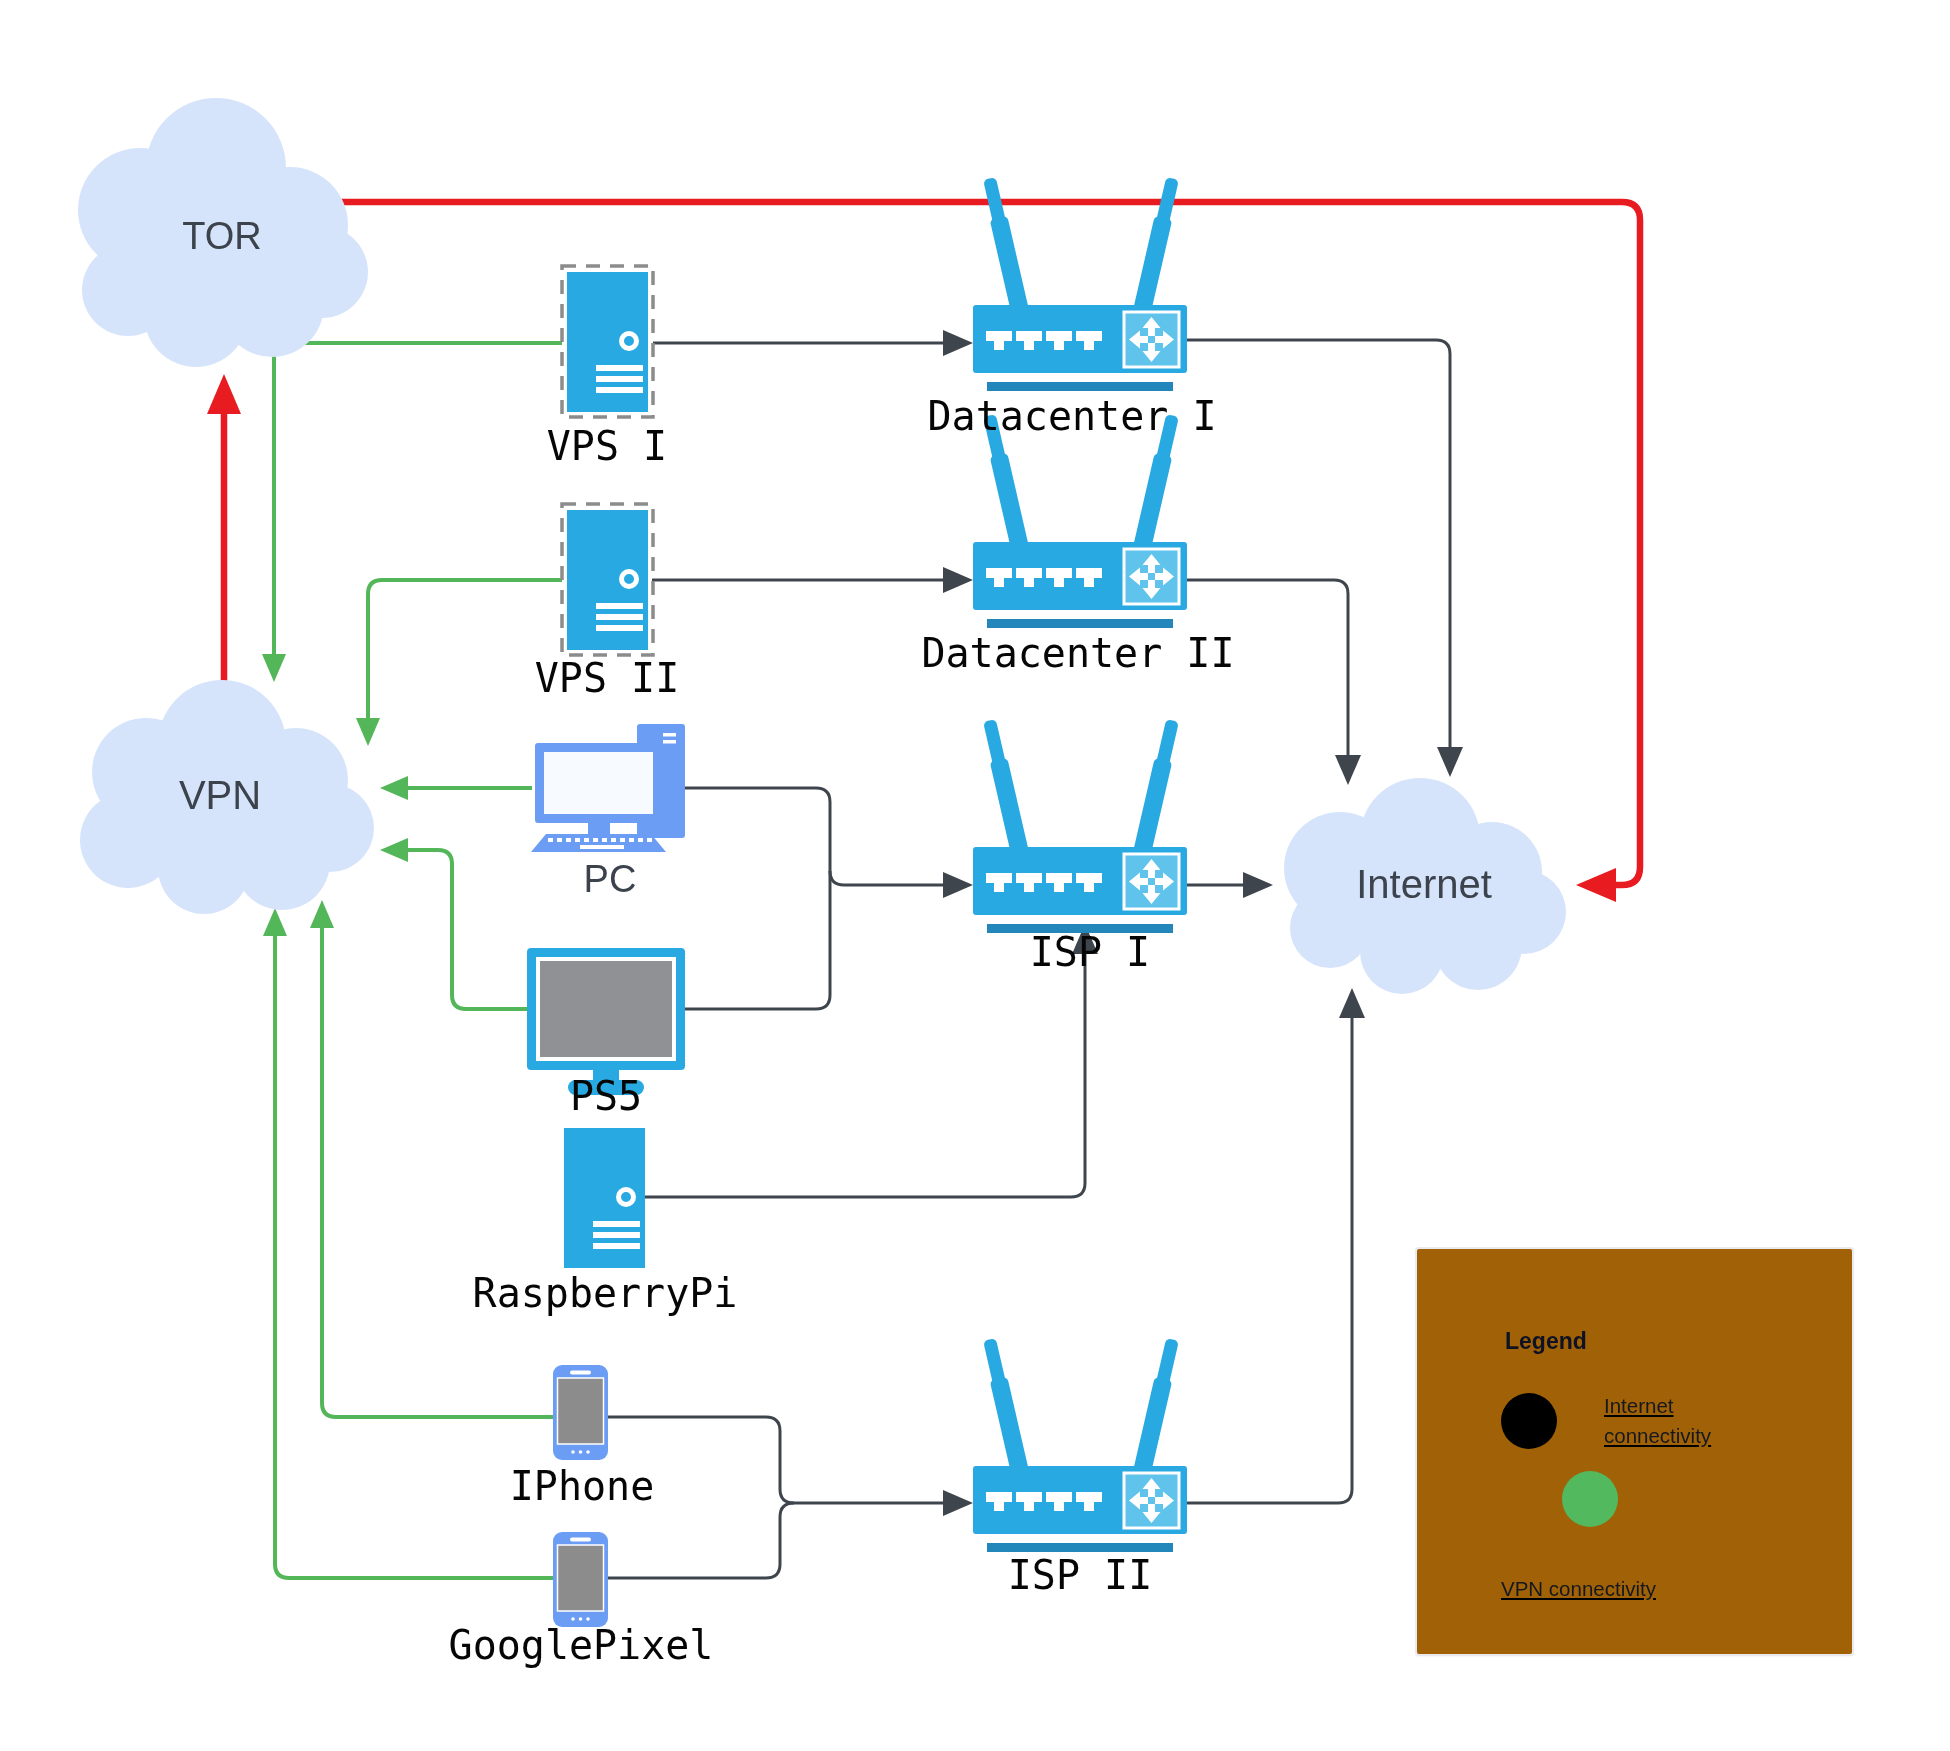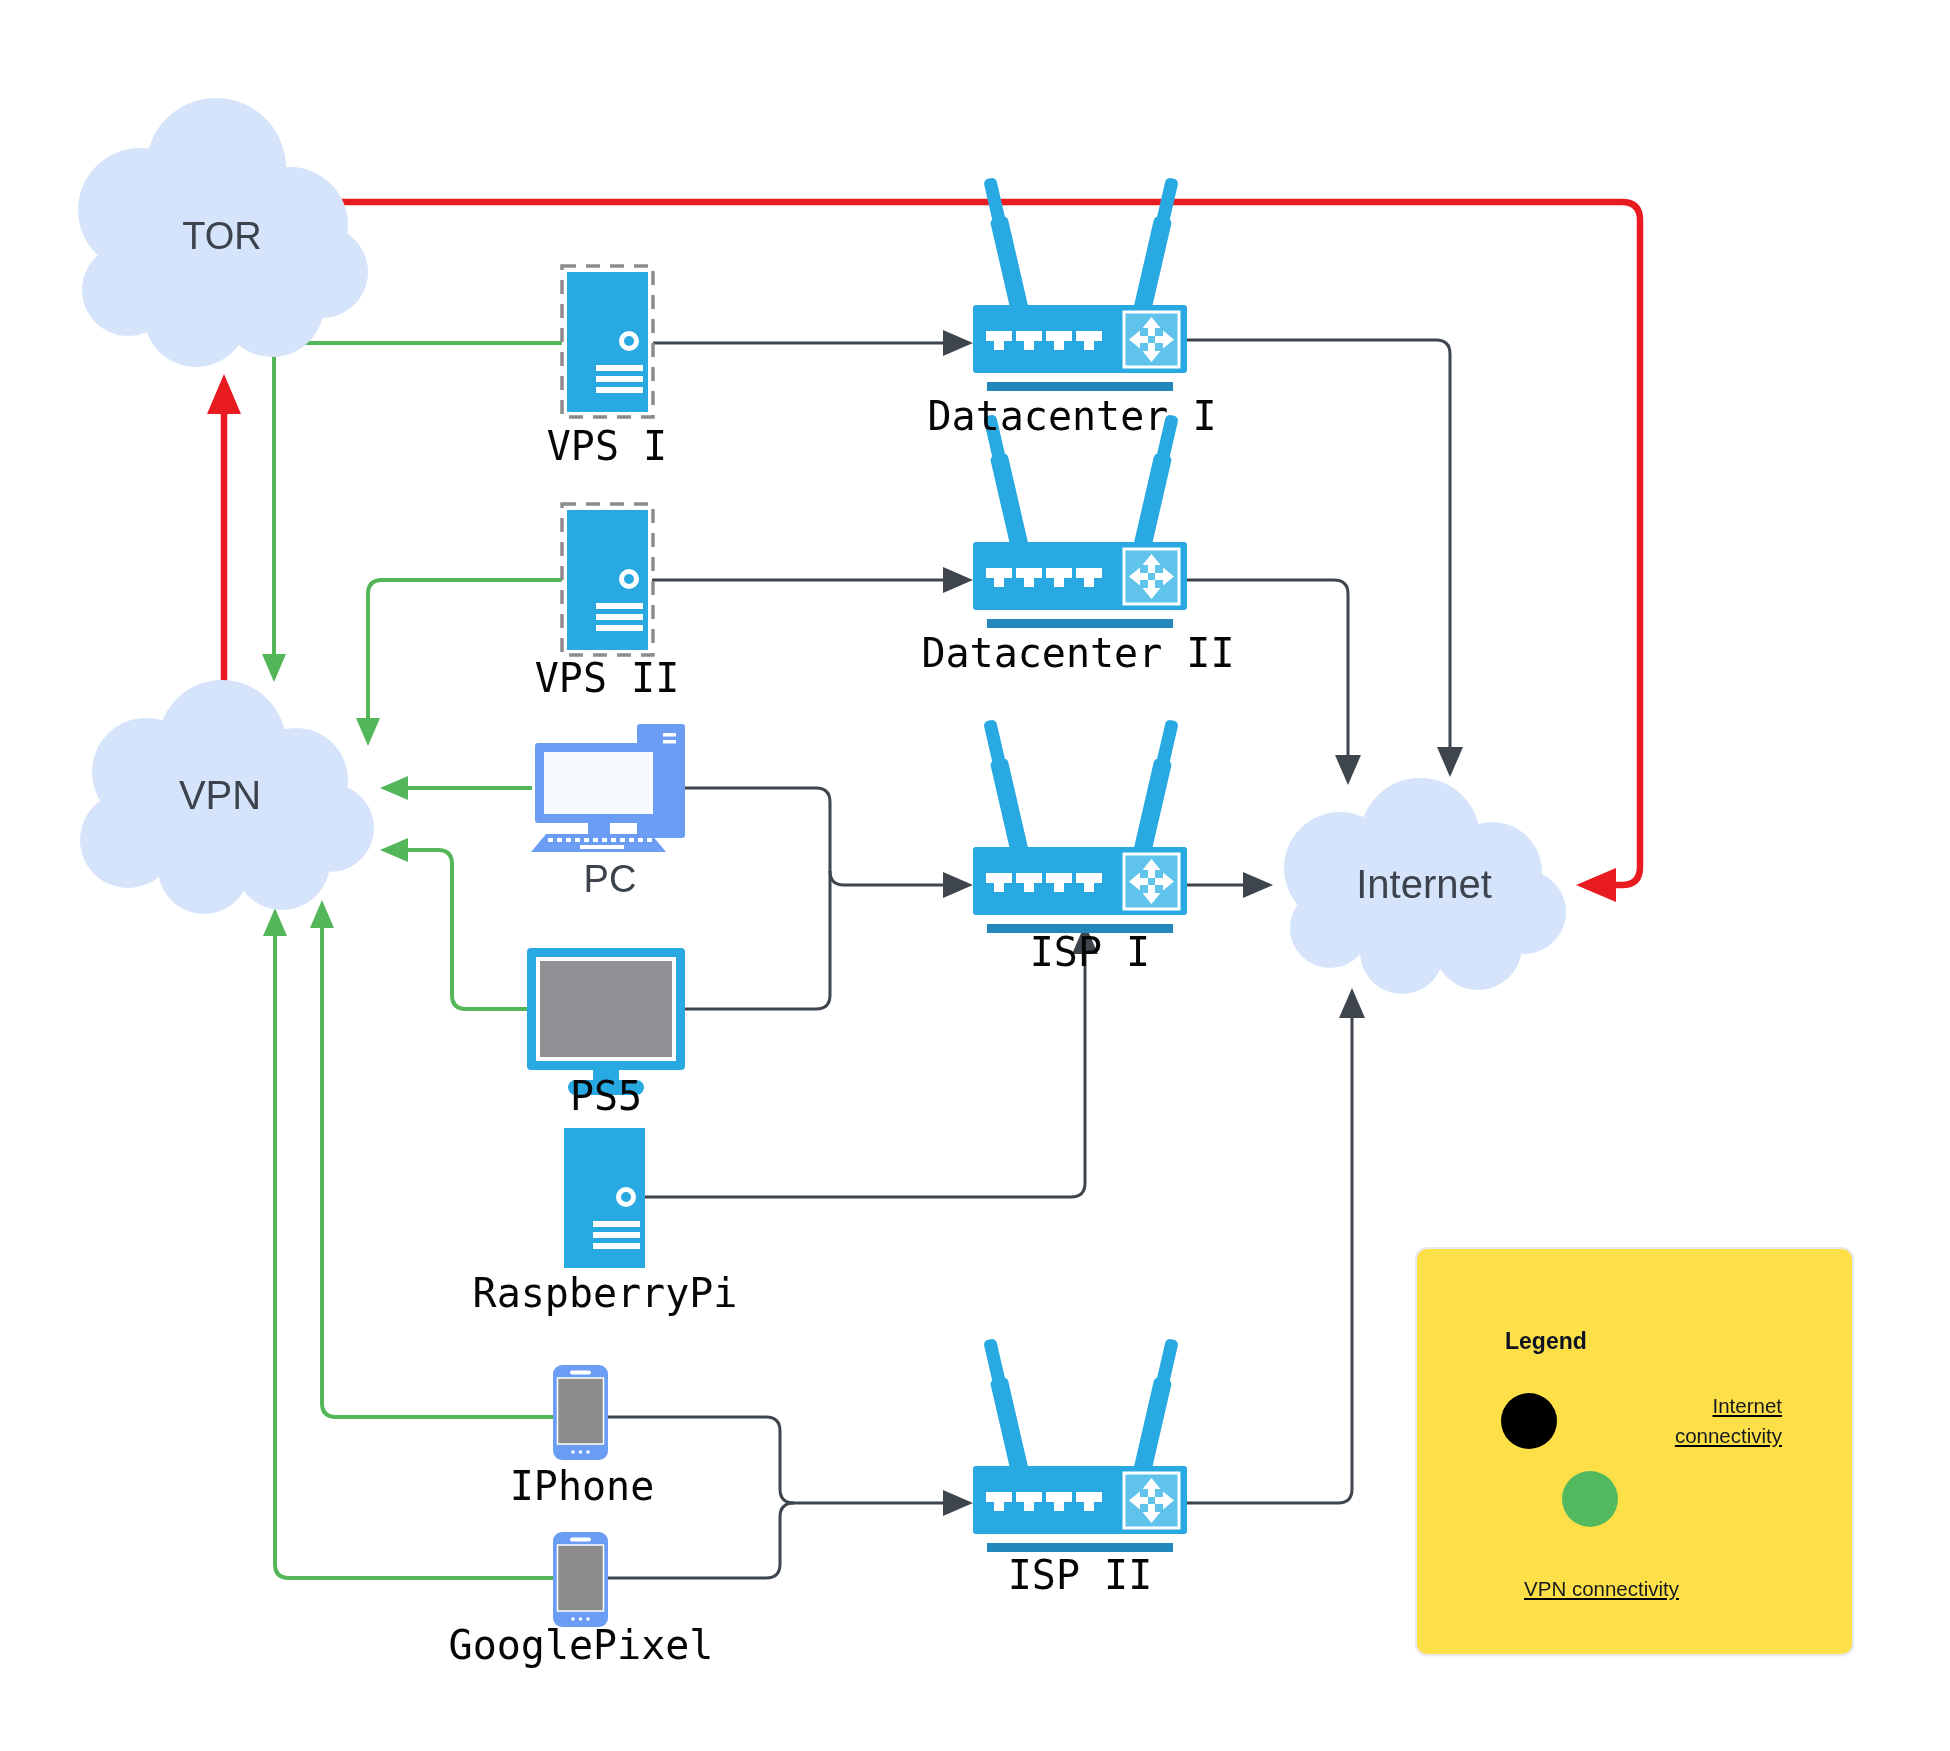--- a/index.html
+++ b/index.html
@@ -1,25 +1,25 @@
 <!DOCTYPE html>
 <html><head>
 <meta charset="utf-8">
 <style>
   html,body{margin:0;padding:0;background:#ffffff;}
   .stage{position:relative;width:1950px;height:1751px;background:#ffffff;overflow:hidden;
-         font-family:"Liberation Sans", sans-serif;text-align:right;}
+         font-family:"Liberation Sans", sans-serif;}
   svg{position:absolute;left:0;top:0;}
   text{user-select:none;}
   .mono{font-family:"DejaVu Sans Mono","Liberation Mono",monospace;fill:#060606;font-size:40px;}
   .cloudlabel{font-family:"Liberation Sans",sans-serif;fill:#3c434d;}
   .pclabel{font-family:"Liberation Sans",sans-serif;fill:#3c434d;font-size:38px;}
   
-  .legend{position:absolute;left:1415px;top:1247px;width:435px;height:405px;background:#fde047;
-          border:2px solid #e9e9ee;border-radius:12px;box-shadow:0 1px 2px rgba(0,0,0,0.04);}
+  .legend{position:absolute;left:1415px;top:1247px;width:435px;height:405px;background:#a16207;
+          border:2px solid #e9e9ee;border-radius:4px;box-shadow:0 1px 2px rgba(0,0,0,0.04);}
   .legend .title{position:absolute;left:88px;top:79px;font-size:23px;font-weight:bold;color:#0f1222;}
   .lrow{position:absolute;left:84px;display:flex;align-items:center;gap:47px;text-decoration:underline;}
   .lrow .dot{width:56px;height:56px;border-radius:50%;flex:0 0 auto;}
   .lrow .ltext{width:178px;font-size:20.5px;line-height:1.45;color:#15181e;}
   .r1{top:142px;} .r2{top:222px;flex-direction:column;} .r3{top:303px;}
 </style>
 </head>
 <body>
 
 <div class="stage">

